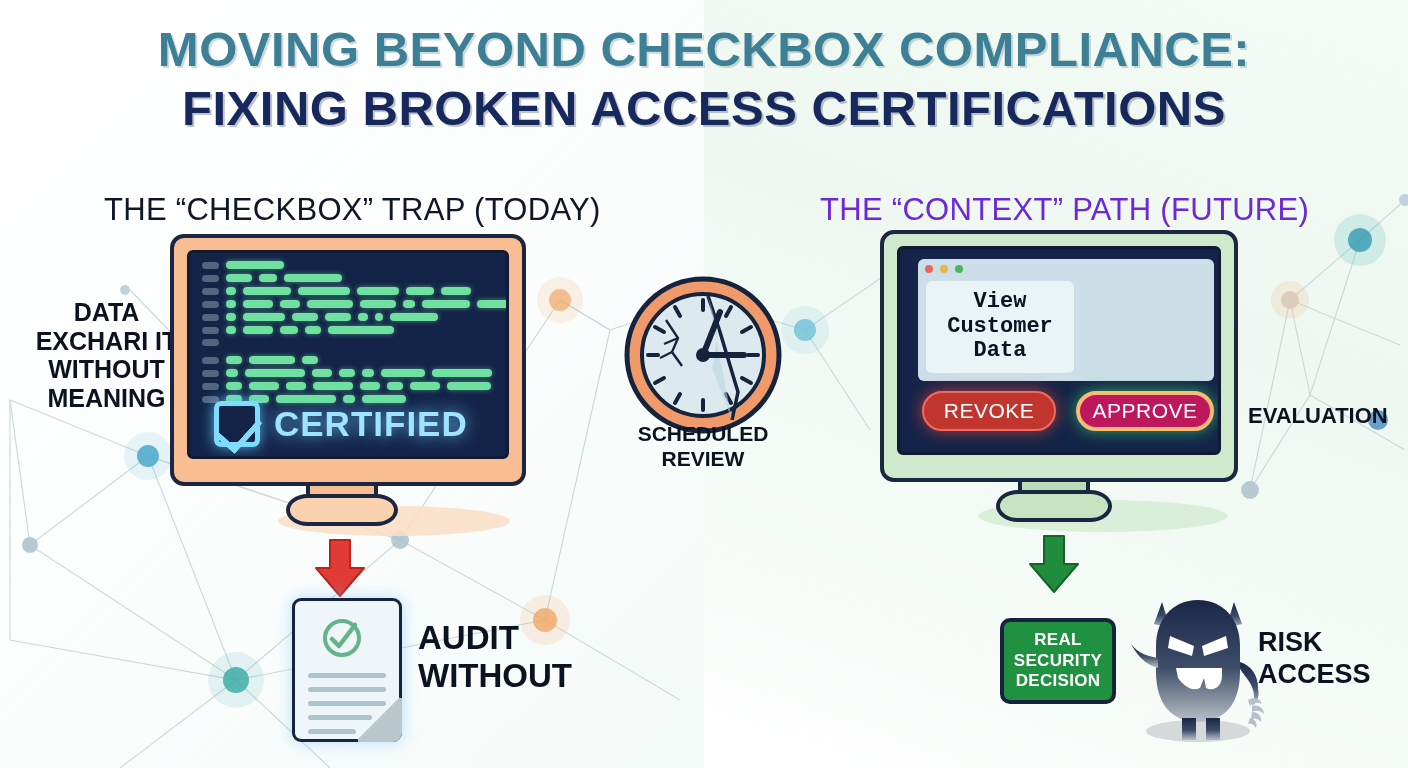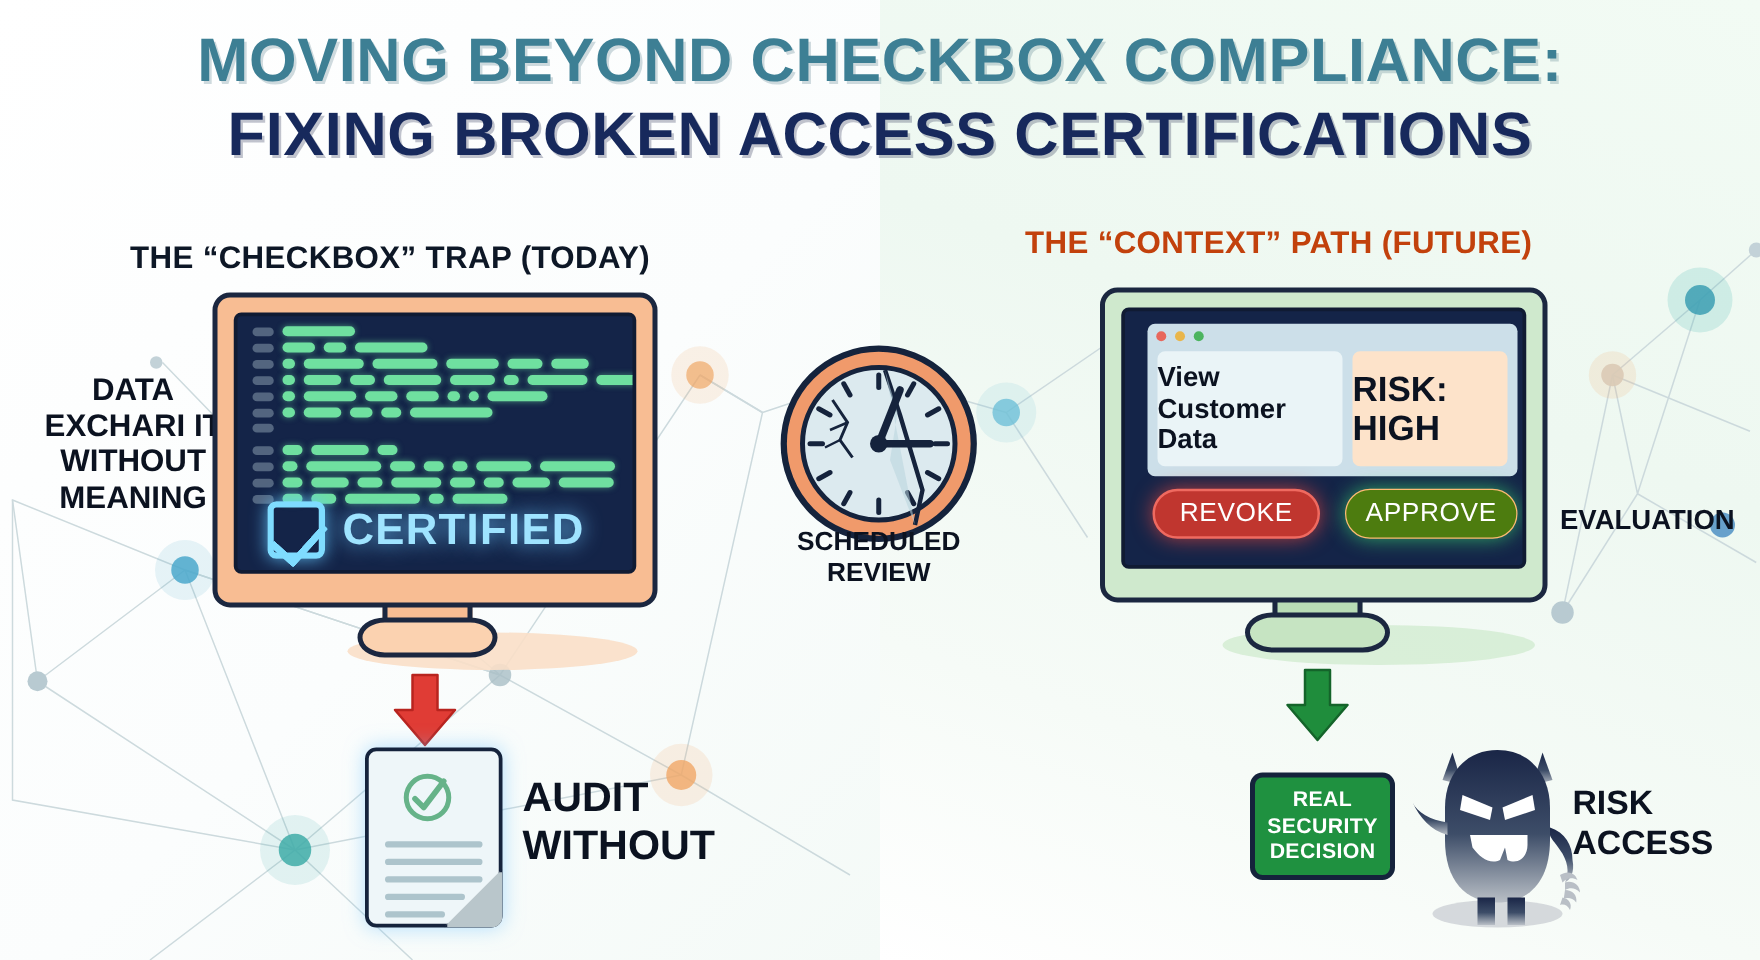--- a/index.html
+++ b/index.html
@@ -31,24 +31,24 @@
   }
   .title-l2{
     font-size:49px;font-weight:bold;letter-spacing:0.5px;
     color:#17295c;line-height:1.12;margin-top:4px;
     text-shadow:2px 2px 0 rgba(10,20,60,.25);
     white-space:nowrap;
   }
 
   
   .col-head{
-    position:absolute;font-size:25px;font-weight:bold;letter-spacing:.3px;white-space:nowrap;
+    position:absolute;font-size:31px;font-weight:normal;letter-spacing:.3px;white-space:nowrap;
   }
   .col-head.left{left:104px;top:192px;color:#0d1726;}
-  .col-head.right{left:820px;top:180px;color:#c2410c;}
+  .col-head.right{left:820px;top:192px;color:#6d28d9;}
 
   
   .caption{
     position:absolute;font-weight:bold;color:#0b1220;line-height:1.14;
   }
   #cap-data{left:34px;top:298px;width:145px;font-size:25px;text-align:center;}
   #cap-eval{left:1248px;top:403px;font-size:22px;white-space:nowrap;}
   #cap-clock{
     position:absolute;left:592px;top:421px;width:222px;
     font-size:21px;font-weight:bold;color:#0b1220;text-align:center;line-height:1.2;
@@ -105,30 +105,30 @@
   }
 
   
   .win{
     position:absolute;background:#ccdfe9;border-radius:6px;box-sizing:border-box;padding:0;
   }
   .win-bar{position:absolute;left:7px;top:6px;display:flex;gap:7px;}
   .dot{width:8px;height:8px;border-radius:50%;}
   .card{
     position:absolute;border-radius:6px;display:flex;align-items:center;justify-content:center;
-    text-align:left;font-weight:bold;color:#0b1220;line-height:1.12;box-sizing:border-box;
+    text-align:center;font-weight:bold;color:#0b1220;line-height:1.12;box-sizing:border-box;font-family:Liberation Mono, monospace;
   }
   .card.view{background:#eaf4f7;font-size:22px;}
   .card.risk{background:#fde3ca;font-size:28px;}
   .pill{
     position:absolute;border-radius:22px;display:flex;align-items:center;justify-content:center;
     font-size:21px;font-weight:normal;color:#fff;letter-spacing:.5px;box-sizing:border-box;
   }
   .pill.revoke{background:#c0362f;border:2px solid #ef6a60;box-shadow:0 0 16px rgba(230,70,60,.75);}
-  .pill.approve{background:#4d7c0f;border:1px solid #fdba74;box-shadow:0 0 16px rgba(60,220,110,.7);}
+  .pill.approve{background:#be185d;border:4px solid #fdba74;box-shadow:0 0 16px rgba(60,220,110,.7);}
 
   
   .arrow{position:absolute;}
 
   
   .doc{
     position:absolute;background:#eef6f9;border:3px solid #15233c;border-radius:9px;box-sizing:border-box;
     box-shadow:0 0 16px rgba(120,200,255,.55);
   }
   .doc-line{position:absolute;height:5px;border-radius:3px;background:#adc4cc;}
@@ -372,21 +372,20 @@
     <div class="bezel right" style="left:880px;top:230px;width:358px;height:252px;">
       <div class="screen" style="left:13px;top:12px;right:13px;bottom:23px;">
 
         <div class="win" style="left:18px;top:10px;width:296px;height:122px;">
           <div class="win-bar">
             <span class="dot" style="background:#e8675c;"></span>
             <span class="dot" style="background:#e9b64b;"></span>
             <span class="dot" style="background:#4cb45f;"></span>
           </div>
           <div class="card view" style="left:8px;top:22px;width:148px;height:92px;">View Customer Data</div>
-          <div class="card risk" style="left:164px;top:22px;width:124px;height:92px;">RISK: HIGH</div>
         </div>
 
         <div class="pill revoke" style="left:22px;top:142px;width:134px;height:40px;">REVOKE</div>
         <div class="pill approve" style="left:176px;top:142px;width:138px;height:40px;">APPROVE</div>
       </div>
     </div>
   </div>
 
   <div class="caption" id="cap-eval">EVALUATION</div>
 

